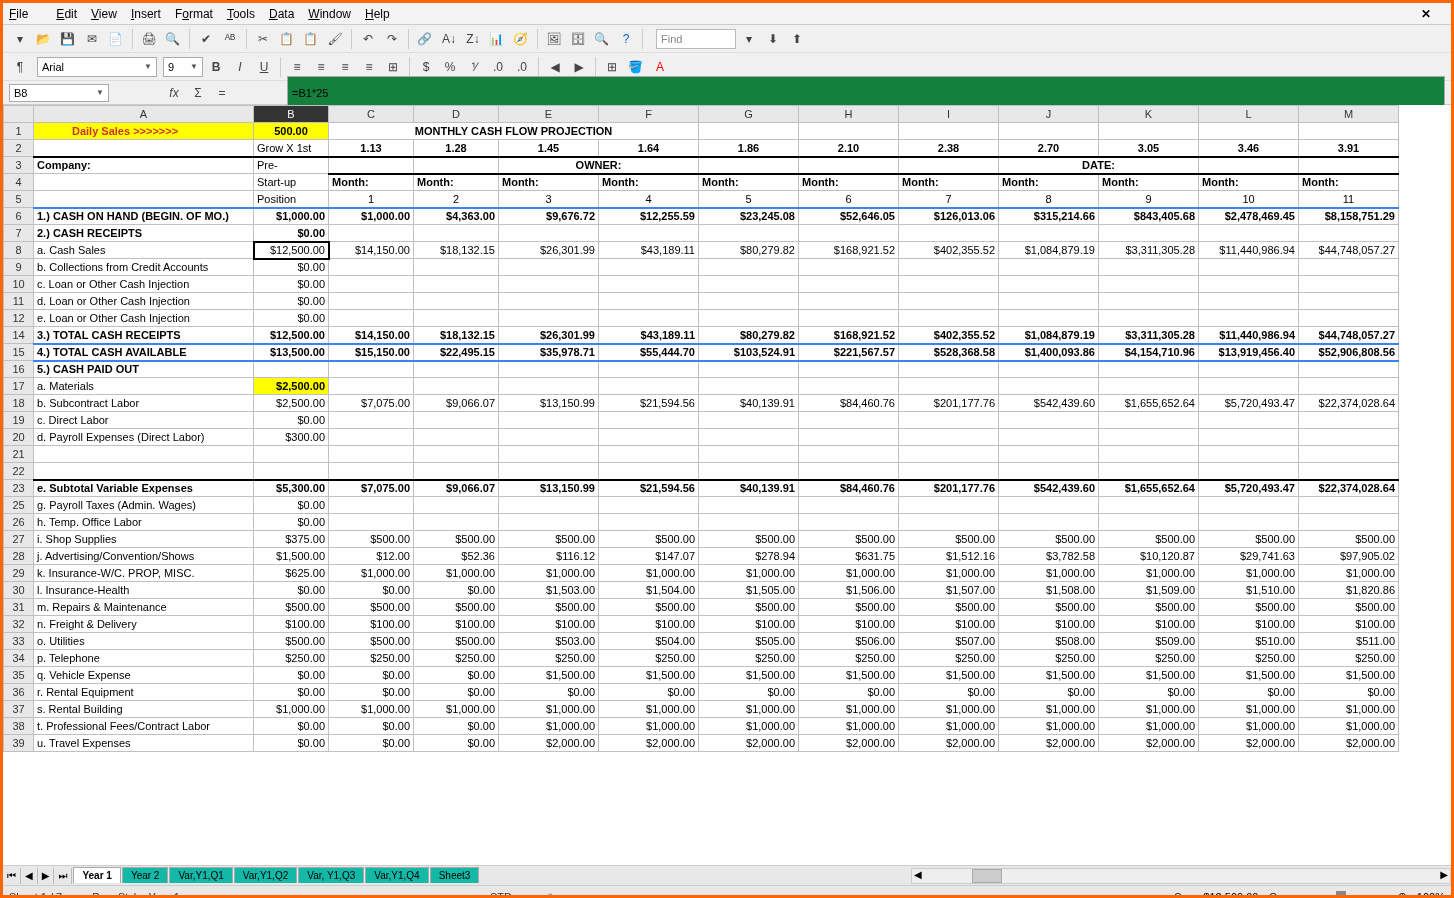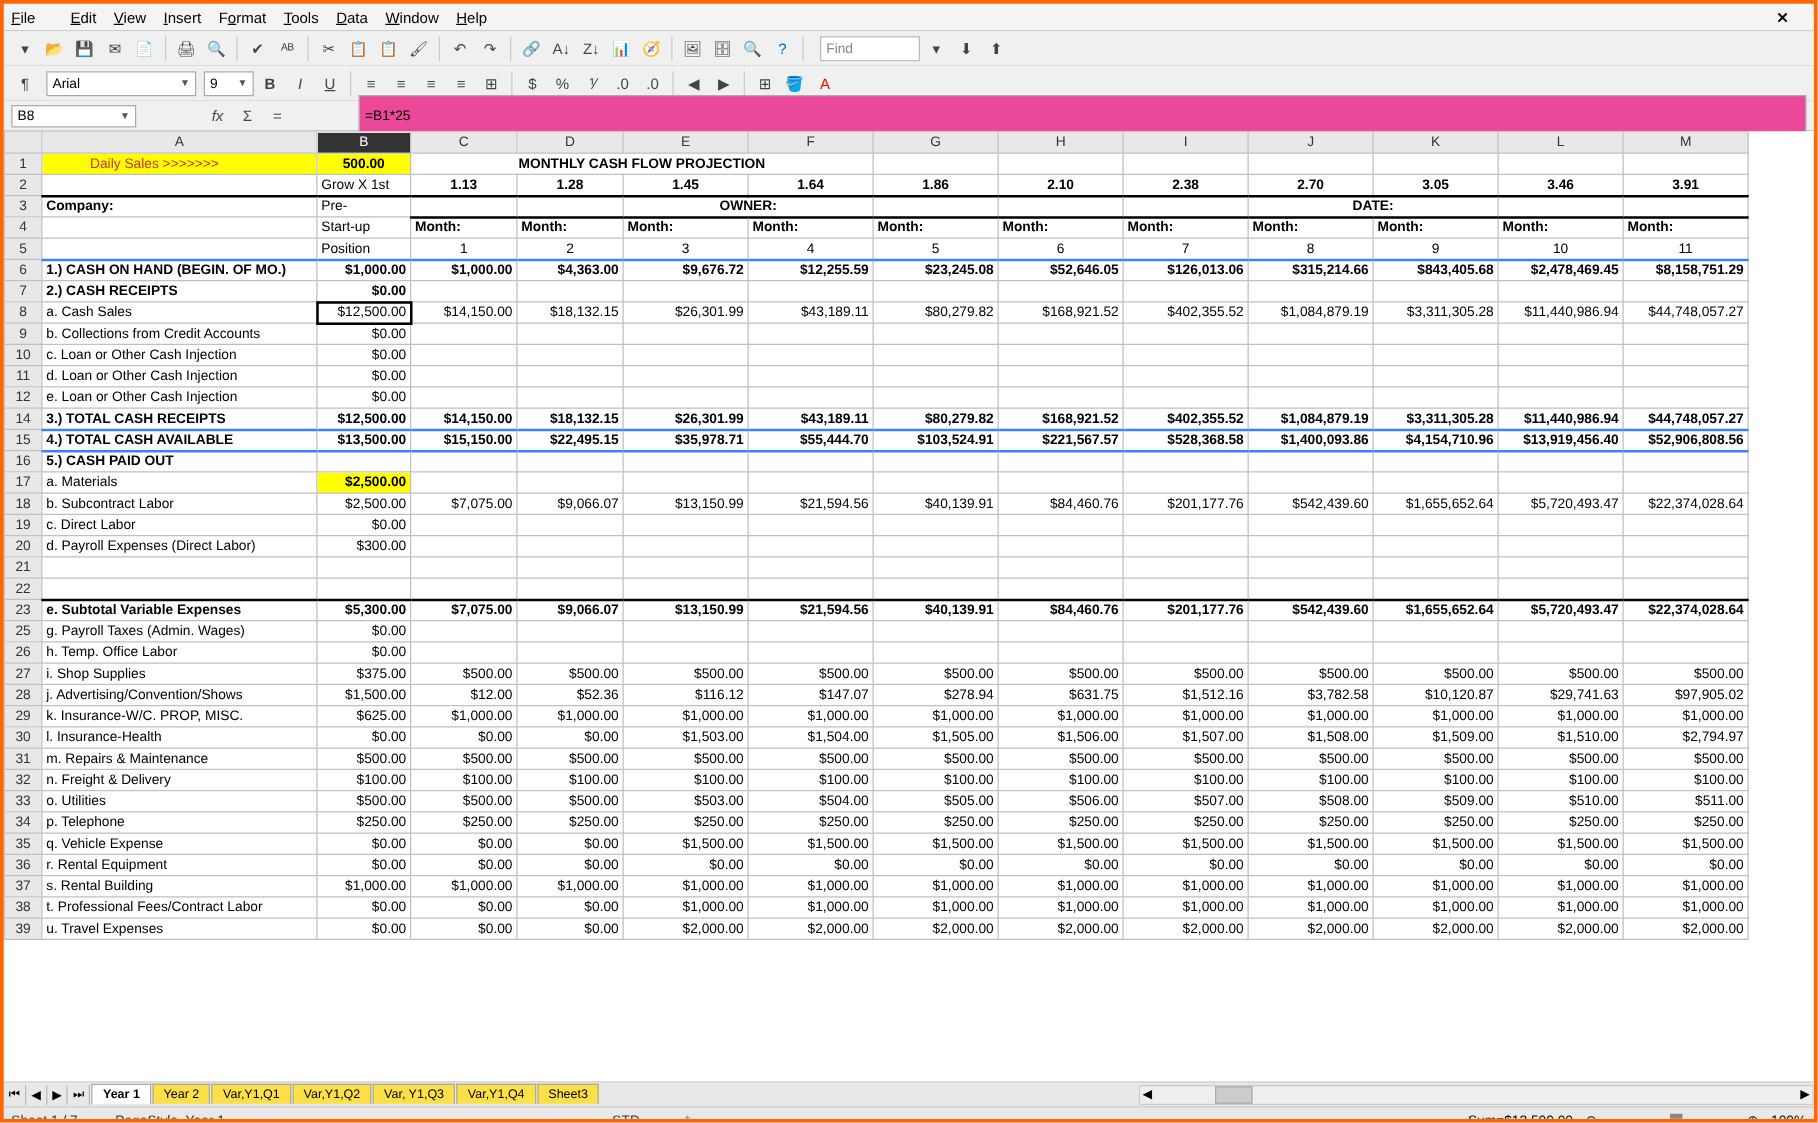--- a/index.html
+++ b/index.html
@@ -12,41 +12,41 @@
 .tbtn { width: 22px; height: 22px; display: inline-flex; align-items: center; justify-content: center; border: 1px solid transparent; cursor: pointer; font-size: 12px; color: #444; }
 .tsep { width: 1px; height: 20px; background: #ccc; margin: 0 3px; }
 .findbox { margin-left: 8px; display: flex; align-items: center; border: 1px solid #bbb; background: #fff; height: 20px; padding: 0 4px; font-size: 11px; color: #888; width: 80px; }
 .fontname { width: 120px; height: 20px; border: 1px solid #aaa; background: #fff; padding: 0 4px; font-size: 11px; display: inline-flex; align-items: center; margin-left: 4px;}
 .fontsize { width: 40px; height: 20px; border: 1px solid #aaa; background: #fff; padding: 0 4px; font-size: 11px; display: inline-flex; align-items: center; margin-left: 4px;}
 .dd-arrow { margin-left: auto; font-size: 8px; color: #555; }
 .formulabar { background: #f0f0f0; height: 24px; display: flex; align-items: center; padding: 0 6px; border-bottom: 1px solid #ccc; gap: 48px; }
 .cellref { width: 100px; height: 18px; border: 1px solid #aaa; background: #fff; padding: 0 4px; font-size: 11px; display: flex; align-items: center; }
 .cellref .dd-arrow { font-size: 8px; }
 .fx-btns { display: flex; gap: 2px; margin: 0 6px; }
-.formula-input { flex: 1; height: 34px; border: 1px solid #aaa; background: #ec4899; padding: 0 4px; font-size: 11px; }
+.formula-input { flex: 1; height: 34px; border: 1px solid #aaa; background: #15803d; padding: 0 4px; font-size: 11px; }
 .sheet-area { position: relative; height: 760px; overflow: hidden; background: #fff; }
 table { border-collapse: collapse; table-layout: fixed; font-size: 11px; font-family: Arial, sans-serif; }
 th, td { border: 1px solid #c0c0c0; height: 17px; padding: 0 3px; white-space: nowrap; overflow: hidden; }
 th { background: #e8e8e8; font-weight: normal; text-align: center; color: #333; }
 th.rowh { width: 30px; text-align: center; }
 .colA { width: 220px; } .colB { width: 75px; } .colC, .colD { width: 85px; } .colE, .colF, .colG, .colH, .colI, .colJ, .colK, .colL, .colM { width: 100px; }
 td { text-align: right; }
 td.left { text-align: left; }
 td.center { text-align: center; }
 td.bold { font-weight: bold; }
 .yellow { background: #ffff00; }
-.red-text { color: #cc3333; font-weight: normal; padding-left: 38px; }
+.red-text { color: #cc3333; font-weight: bold; padding-left: 38px; }
 .sel-col-header { background: #333 !important; color: #fff !important; }
 .sel-cell { outline: 2px solid #000; outline-offset: -1px; }
 .thick-bottom td { border-bottom: 2px solid #3b82f6; }
 .thick-top td { border-top: 2px solid #000; }
 .sheet-tabs { background: #e8e8e8; height: 20px; display: flex; align-items: center; border-top: 1px solid #ccc; font-size: 10px; }
 .tab-nav { display: flex; gap: 0; }
 .tab-nav span { padding: 2px 4px; border-right: 1px solid #bbb; cursor: pointer; font-size: 10px;}
-.tab { padding: 2px 8px; background: #fde047; border: 1px solid #aaa; border-bottom: none; margin-left: 1px; cursor: pointer; }
+.tab { padding: 2px 8px; background: #14b8a6; border: 1px solid #aaa; border-bottom: none; margin-left: 1px; cursor: pointer; }
 .tab.active { background: #fff; font-weight: bold; }
 .hscroll { margin-left: auto; width: 540px; height: 16px; background: #eee; border: 1px solid #ccc; position: relative; }
 .hscroll-thumb { position: absolute; left: 60px; width: 30px; height: 14px; background: #ccc; border: 1px solid #aaa; top: 0; }
 .statusbar { background: #e8e8e8; height: 22px; display: flex; align-items: center; padding: 0 6px; border-top: 1px solid #ccc; font-size: 11px; }
 .statusbar .seg { margin-right: 30px; color: #333; }
 .statusbar .right { margin-left: auto; display: flex; align-items: center; gap: 10px; }
 .zoom-slider { width: 100px; height: 4px; background: #ccc; position: relative; }
 .zoom-slider .thumb { position: absolute; left: 48px; top: -4px; width: 10px; height: 12px; background: #888; }
 .corner-cell { width: 30px; background: #e8e8e8; border: 1px solid #c0c0c0; }
 </style>
@@ -622,21 +622,21 @@
           <td class="">$0.00</td>
           <td class="">$0.00</td>
           <td class="">$1,503.00</td>
           <td class="">$1,504.00</td>
           <td class="">$1,505.00</td>
           <td class="">$1,506.00</td>
           <td class="">$1,507.00</td>
           <td class="">$1,508.00</td>
           <td class="">$1,509.00</td>
           <td class="">$1,510.00</td>
-          <td class="">$2,794.97</td>
+          <td class="">$1,820.86</td>
         </tr>
         <tr>
           <th class="rowh">31</th>
           <td class="left ">    m. Repairs &amp; Maintenance</td>
           <td class="">$500.00</td>
           <td class="">$500.00</td>
           <td class="">$500.00</td>
           <td class="">$500.00</td>
           <td class="">$500.00</td>
           <td class="">$500.00</td>

